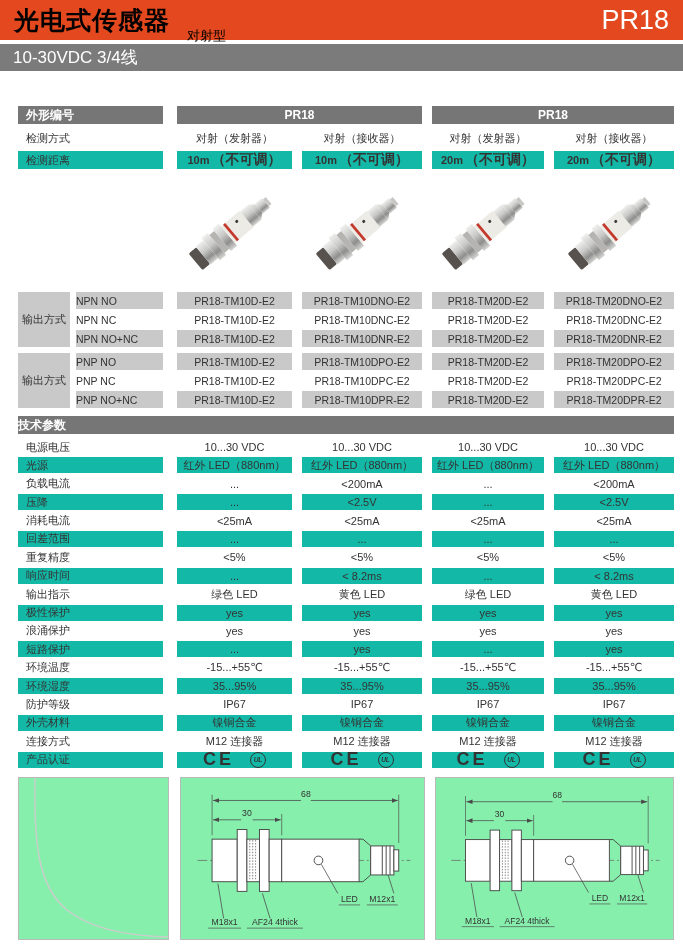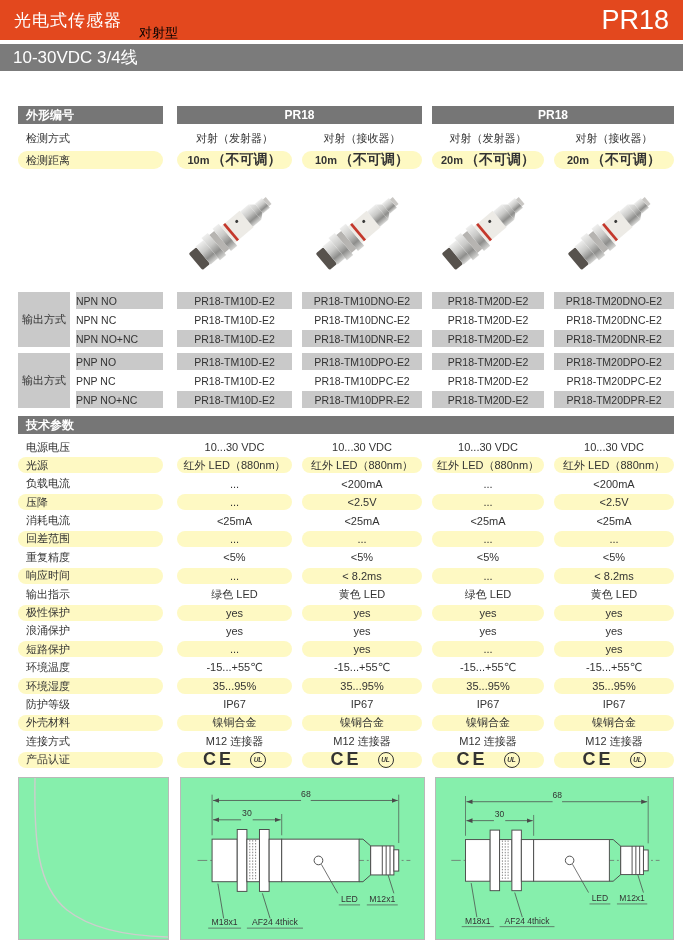--- a/index.html
+++ b/index.html
@@ -3,39 +3,39 @@
 <meta charset="utf-8">
 <style>
   html,body{margin:0;padding:0;}
   body{
     width:683px;height:946px;overflow:hidden;background:#ffffff;
     font-family:"Liberation Sans","DejaVu Sans",sans-serif;color:#333;
     -webkit-font-smoothing:antialiased;
   }
   
   .topbar{height:40px;background:#E3481E;display:flex;align-items:center;justify-content:space-between;padding:0 14px;}
-  .topbar .title{color:#ffffff;font-weight:normal;font-size:17px;letter-spacing:1px;}
+  .topbar .title{color:#000000;font-weight:bold;font-size:25px;letter-spacing:1px;}
   .topbar .subtitle{color:#000000;font-size:13px;margin-left:17px;position:relative;top:11px;}
   .topbar .model{color:#fff;font-size:27px;font-weight:400;}
   .voltbar{margin-top:4px;height:27px;background:#7B7B7B;display:flex;align-items:center;padding:0 13px;color:#ffffff;font-size:17px;}
 
   .content{margin:35px 0 0 18px;width:656px;}
 
   
   .row{display:flex;height:17px;margin-bottom:2px;}
   .cell{display:flex;align-items:center;justify-content:center;font-size:11px;box-sizing:border-box;white-space:nowrap;}
   .lb{width:145px;margin-right:14px;justify-content:flex-start;padding-left:8px;}
   .c1{width:115px;margin-right:10px;}
   .c2{width:120px;margin-right:10px;}
   .c3{width:112px;margin-right:10px;}
   .c4{width:120px;}
   .g1{width:245px;margin-right:10px;}
   .g2{width:242px;}
   .ot{width:87px;margin-right:14px;justify-content:flex-start;padding-left:0;}
-  .row.g .cell{background:#fef9c3;border-radius:9px;}
+  .row.g .cell{background:#14b8a6;}
   .dk{background:#767676 !important;color:#fff;font-weight:bold;font-size:12px;}
   .head-row{height:18px;margin-bottom:6px;}
   .head-row .lb{background:#767676;}
   .method-row{height:17px;margin-bottom:4px;}
   .dist-row{height:18px;margin-bottom:3px;}
   .dist-row .note{font-size:14px;margin-left:2px;font-weight:bold;}
   .dist-row .main{font-weight:bold;font-size:11px;}
 
   
   .imgrow{display:flex;height:116px;align-items:center;margin-bottom:4px;}
@@ -44,21 +44,21 @@
 
   
   .oblock{display:flex;margin-bottom:6px;}
   .oblock .obl{width:52px;margin-right:6px;background:#C9C9C9;display:flex;align-items:center;justify-content:center;font-size:11px;}
   .orows{flex:1;}
   .orows .row{margin-bottom:2px;}
   .orows .row:last-child{margin-bottom:0;}
   .orows .row .cell{font-size:10.5px;}
   .orows .row:nth-child(odd) .cell{background:#C9C9C9;}
 
-  .techbar{width:656px;height:18px;background:#767676;color:#fff;font-weight:bold;font-size:12px;display:flex;align-items:center;padding-left:8px;box-sizing:border-box;margin:8px 0 5px 0;}
+  .techbar{width:656px;height:18px;background:#767676;color:#fff;font-weight:bold;font-size:12px;display:flex;align-items:center;box-sizing:border-box;margin:8px 0 5px 0;}
 
   .spec .row{height:16px;margin-bottom:2.4px;}
 
   
   .ce{font-size:18px;font-weight:600;letter-spacing:3px;font-family:Liberation Sans, sans-serif;}
   .ulmark{width:14px;height:14px;border:1.2px solid #333;border-radius:50%;display:inline-flex;align-items:center;justify-content:center;font-size:6.5px;font-weight:bold;font-style:italic;margin-left:16px;color:#333;}
 
   
   .bottom{display:flex;margin-top:9px;}
   .box{height:163px;border:1px solid #b9b9b9;box-sizing:border-box;background:#86efac;}

